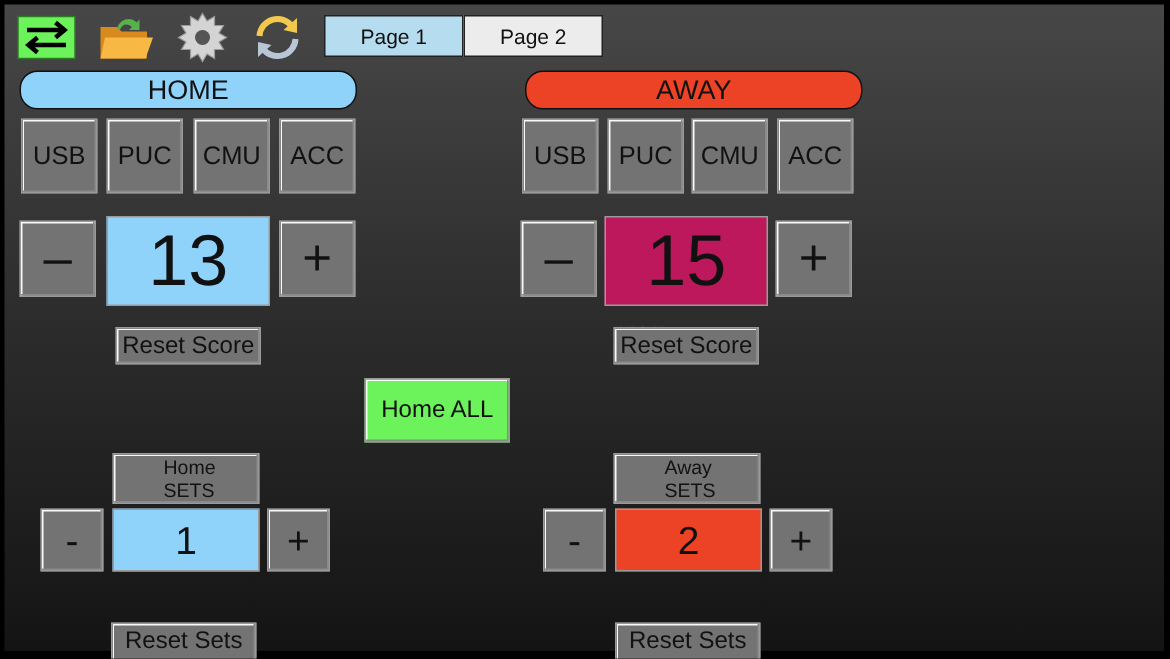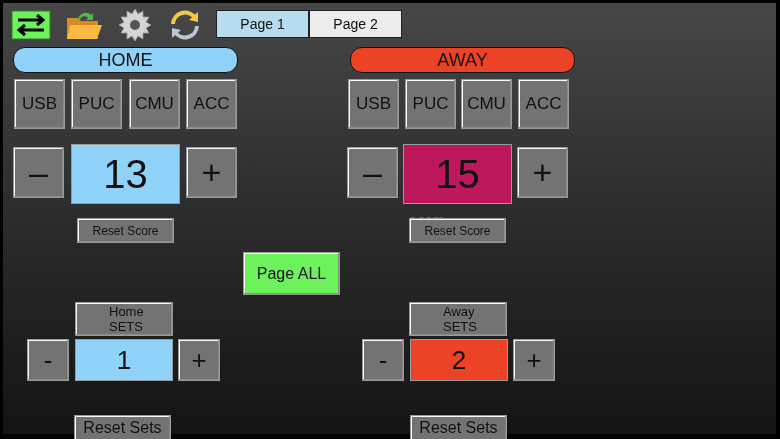--- a/index.html
+++ b/index.html
@@ -28,23 +28,23 @@
     position:absolute; box-sizing:border-box;
     background:#737373; border:1px solid #9a9a9a;
     box-shadow: inset -1px -1px 0 #8a8a8a, inset 1px 1px 0 #fafafa;
     display:flex; align-items:center; justify-content:center; color:#111; cursor:pointer;
   }
   .conf { top:79px; width:51px; height:50px; font-size:17px; }
   .pm-big { top:147px; width:51px; height:51px; font-size:34px; font-weight:normal; }
   .score {
     position:absolute; top:144px; height:60px; box-sizing:border-box;
     border:1px solid #9a9a9a; display:flex; align-items:center; justify-content:center;
-    font-size:40px; color:#111;
+    font-size:48px; color:#111;
   }
-  .reset-score { top:218px; width:97px; height:25px; font-size:12px; }
+  .reset-score { top:218px; width:97px; height:25px; font-size:16px; }
   .sets-label { top:302px; width:98px; height:34px; font-size:13px;padding-left:33px; }
   .pm-small { top:339px; width:42px; height:42px; font-size:26px; }
   .sets-val {
     position:absolute; top:339px; height:42px; box-sizing:border-box;
     border:1px solid #9a9a9a; display:flex; align-items:center; justify-content:center;
     font-size:26px; color:#111;
   }
   .reset-sets { top:415px; width:97px; height:26px; font-size:16px; }
   .watermark { position:absolute; left:410px; top:212px; font-size:14px; color:#8a8a8a; opacity:.8; }
 </style>
@@ -103,21 +103,21 @@
 <div class="btn conf" style="left:405px;">PUC</div>
 <div class="btn conf" style="left:461px;">CMU</div>
 <div class="btn conf" style="left:518px;">ACC</div>
 
 <div class="btn pm-big" style="left:347px;">–</div>
 <div class="score" style="left:403px; width:109px; background:#be185d;">15</div>
 <div class="btn pm-big" style="left:517px;">+</div>
 <div class="watermark">r.com</div>
 <div class="btn reset-score" style="left:409px;">Reset Score</div>
 
-<div class="btn" style="left:243px; top:252px; width:97px; height:43px; font-size:16px; background:#6cf25a;">Page ALL</div>
+<div class="btn" style="left:243px; top:252px; width:97px; height:43px; font-size:16px; background:#6cf25a;">Home ALL</div>
 
 <div class="btn sets-label" style="left:75px;">Home SETS</div>
 <div class="btn pm-small" style="left:27px;">-</div>
 <div class="sets-val" style="left:75px; width:98px; background:#8fd3fb;">1</div>
 <div class="btn pm-small" style="left:178px;">+</div>
 <div class="btn reset-sets" style="left:74px;">Reset Sets</div>
 
 <div class="btn sets-label" style="left:409px;">Away SETS</div>
 <div class="btn pm-small" style="left:362px;">-</div>
 <div class="sets-val" style="left:410px; width:98px; background:#ec4225;">2</div>

